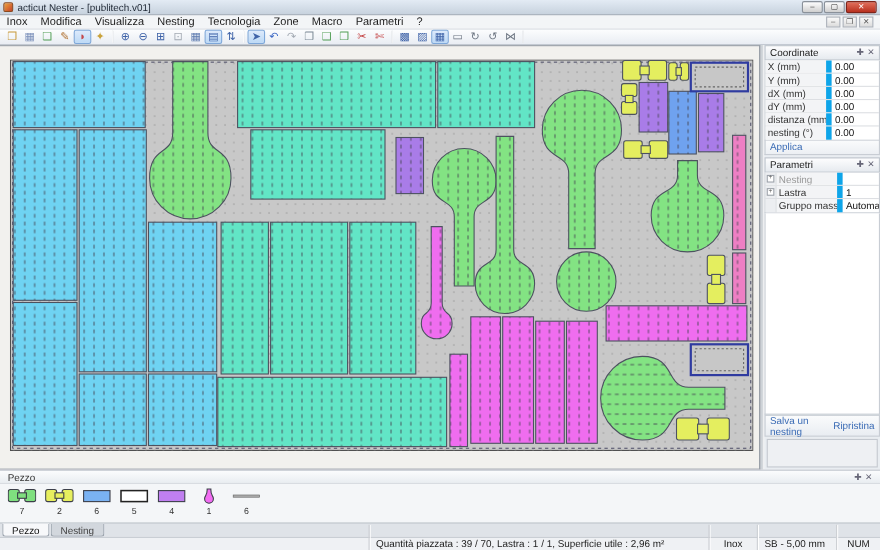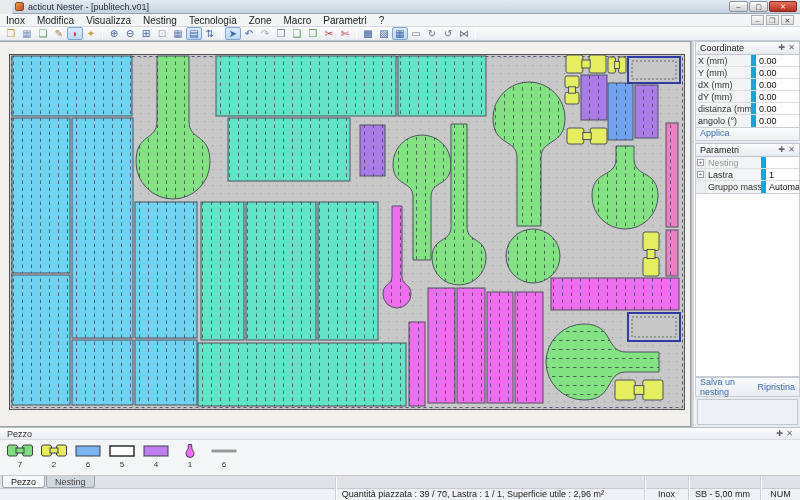--- a/index.html
+++ b/index.html
@@ -1,21 +1,21 @@
 <!DOCTYPE html>
 <html><head>
 <meta charset="utf-8">
 <style>
   html,body{margin:0;padding:0;background:#9aa0a8;}
   *{box-sizing:border-box;}
   .window{position:relative;width:800px;height:500px;overflow:hidden;
     font-family:"Liberation Sans","DejaVu Sans",sans-serif;background:#e8eaed;color:#222;}
 
   
-  .titlebar{position:absolute;top:0;left:12px;right:0;height:14px;
+  .titlebar{position:absolute;top:0;left:0;right:0;height:14px;
     background:linear-gradient(#e3ebf4,#c7d2de);border-bottom:1px solid #98a2ae;
     display:flex;align-items:center;padding:0 3px;font-size:9px;color:#1d2633;}
   .app-icon{width:9px;height:9px;border-radius:2px;margin-right:4px;
     background:linear-gradient(135deg,#f0a23c,#c4442a);border:1px solid #8a4a20;}
   .title-text{flex:0 0 auto;}
   .win-btns{margin-left:auto;display:flex;gap:1px;}
   .wbtn{width:19px;height:11px;font-size:7px;line-height:10px;text-align:center;color:#333;
     background:linear-gradient(#fdfdfd,#cfcfcf);border:1px solid #8a919a;border-radius:2px;cursor:default;}
   .wbtn.close{width:28px;color:#fff;background:linear-gradient(#e2705d,#b8301f);border-color:#7e241a;}
 
@@ -390,21 +390,21 @@
             </div>
             <div class="prow">
               <div class="pcell-label">dY (mm)</div>
               <div class="pcell-value">0.00</div>
             </div>
             <div class="prow">
               <div class="pcell-label">distanza (mm)</div>
               <div class="pcell-value">0.00</div>
             </div>
             <div class="prow">
-              <div class="pcell-label">angolo (°)</div>
+              <div class="pcell-label">nesting (°)</div>
               <div class="pcell-value">0.00</div>
             </div>
           </div>
         <div class="applyrow">
           <span class="link">Applica</span>
         </div>
       </div>
 
       <div class="dockpanel param">
         <div class="dockhead">

